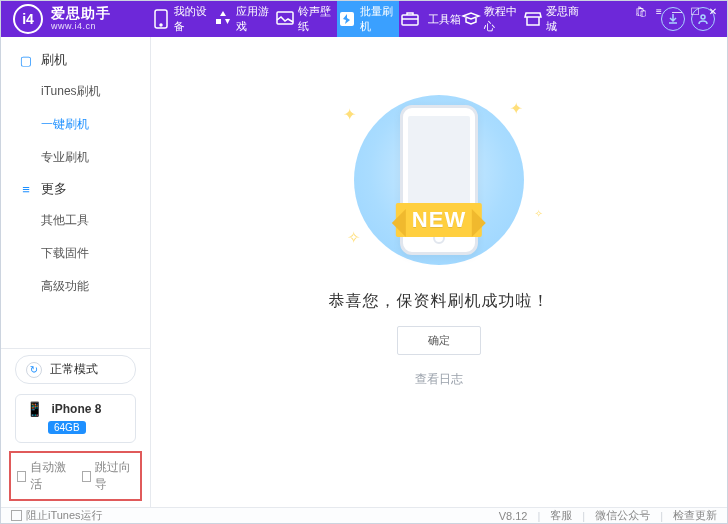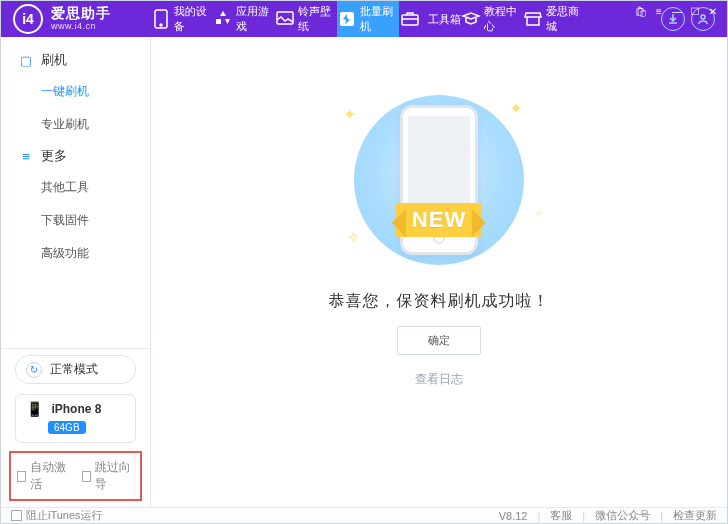--- a/index.html
+++ b/index.html
@@ -154,20 +154,21 @@
     </div>
   </div>
 
   <div class="body">
     <div class="sidebar">
       <div class="side-scroll">
         <div class="side-group">
           <span class="side-group-icon">▢</span>
           <span>刷机</span>
         </div>
+        <div class="side-item">iTunes刷机</div>
         <div class="side-item active">一键刷机</div>
         <div class="side-item">专业刷机</div>
 
         <div class="side-group">
           <span class="side-group-icon">≡</span>
           <span>更多</span>
         </div>
         <div class="side-item">其他工具</div>
         <div class="side-item">下载固件</div>
         <div class="side-item">高级功能</div>

